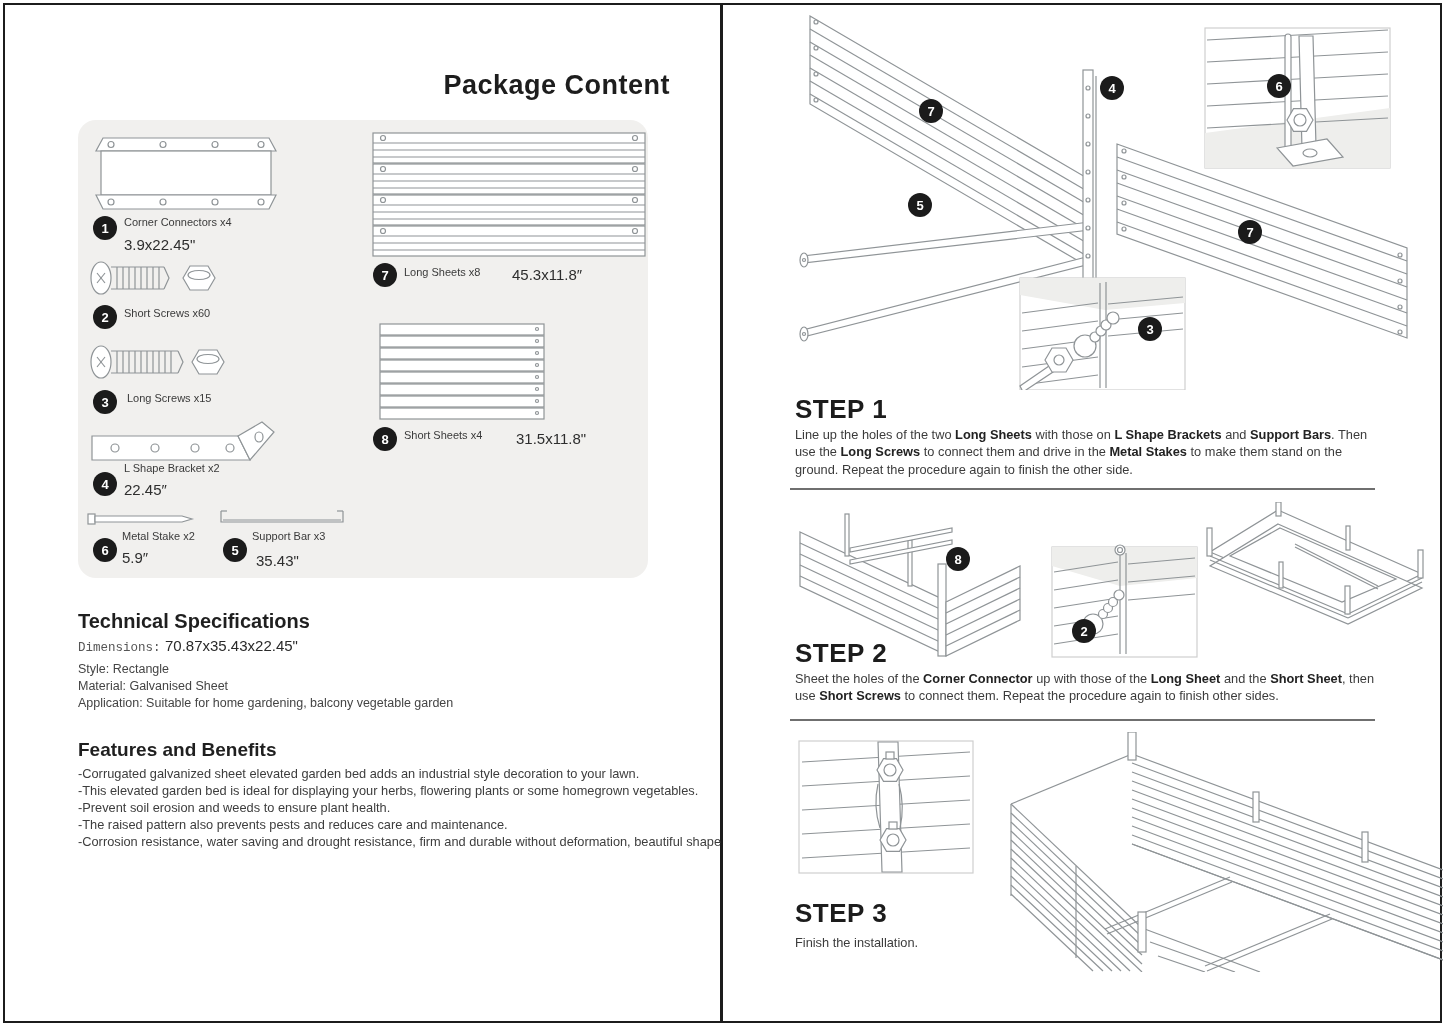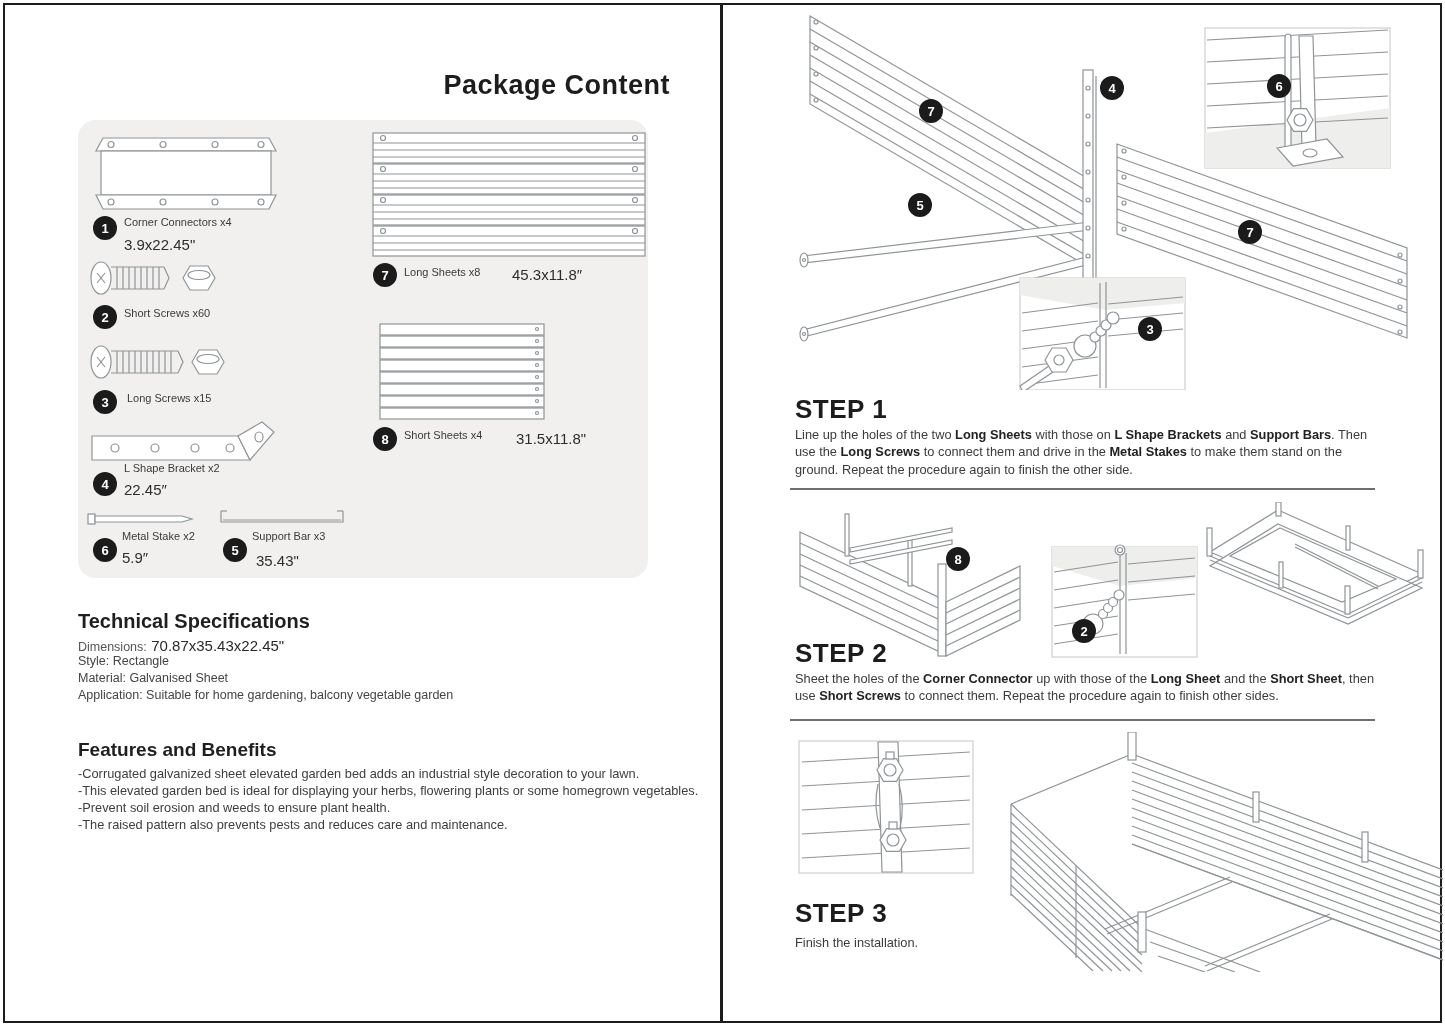--- a/index.html
+++ b/index.html
@@ -11,23 +11,23 @@
          font-size:27px;font-weight:bold;color:#1d1d1d;letter-spacing:.5px;}
   .pkgbox{position:absolute;left:78px;top:120px;width:570px;height:458px;
           background:#f1f0ee;border-radius:18px;}
   .abs{position:absolute;}
   .co{position:absolute;width:24px;height:24px;border-radius:50%;background:#1b1b1b;
       color:#fff;font-size:13px;font-weight:bold;display:flex;align-items:center;
       justify-content:center;z-index:5;}
   .partlabel{position:absolute;font-size:11px;color:#3a3a3a;white-space:nowrap;}
   .partdims{position:absolute;font-size:15px;color:#2e2e2e;white-space:nowrap;}
   .sechead{position:absolute;font-size:20px;font-weight:bold;color:#1f1f1f;}
-  .spec-label{font-size:12.5px;color:#555;}
+  .spec-label{font-size:12.5px;color:#555;font-family:Liberation Mono, monospace;}
   .spec-value{font-size:15px;color:#2a2a2a;}
-  .specline{position:absolute;font-size:12.5px;color:#444;white-space:nowrap;}
+  .specline{position:absolute;font-size:12.5px;color:#444;white-space:nowrap;margin-top:8px;}
   .featline{position:absolute;font-size:12.8px;color:#3d3d3d;white-space:nowrap;}
   .stephead{position:absolute;font-size:26px;font-weight:bold;color:#1c1c1c;letter-spacing:.5px;}
   .steptext{position:absolute;width:588px;font-size:12.8px;line-height:1.36;color:#3b3b3b;}
   .steptext .b{font-weight:bold;color:#222;}
   .hdivider{position:absolute;height:2px;background:#6f6f6f;}
   svg{display:block;}
   .lineart{stroke:#8f9497;fill:none;stroke-width:1.2;}
 </style>
 </head>
 <body>
@@ -208,20 +208,21 @@
   </div>
   <div class="specline" style="left:78px;top:654px">Style: Rectangle</div>
   <div class="specline" style="left:78px;top:671px">Material: Galvanised Sheet</div>
   <div class="specline" style="left:78px;top:688px">Application: Suitable for home gardening, balcony vegetable garden</div>
 
   <div class="sechead" style="left:78px;top:739px;font-size:19px">Features and Benefits</div>
   <div class="featline" style="left:78px;top:766px">-Corrugated galvanized sheet elevated garden bed adds an industrial style decoration to your lawn.</div>
   <div class="featline" style="left:78px;top:783px">-This elevated garden bed is ideal for displaying your herbs, flowering plants or some homegrown vegetables.</div>
   <div class="featline" style="left:78px;top:800px">-Prevent soil erosion and weeds to ensure plant health.</div>
   <div class="featline" style="left:78px;top:817px">-The raised pattern also prevents pests and reduces care and maintenance.</div>
+  <div class="featline" style="left:78px;top:834px">-Corrosion resistance, water saving and drought resistance, firm and durable without deformation, beautiful shape</div>
 
   <svg class="abs" style="left:795px;top:8px" width="645" height="382" viewBox="0 0 645 382">
     <g class="lineart">
 
       <polygon points="15,8 292,170 292,258 15,96" fill="#fff"></polygon>
       <line x1="15" y1="21" x2="292" y2="183"></line>
         <line x1="15" y1="34" x2="292" y2="196"></line>
       <line x1="15" y1="47" x2="292" y2="209"></line>
         <line x1="15" y1="60" x2="292" y2="222"></line>
       <line x1="15" y1="73" x2="292" y2="235"></line>

